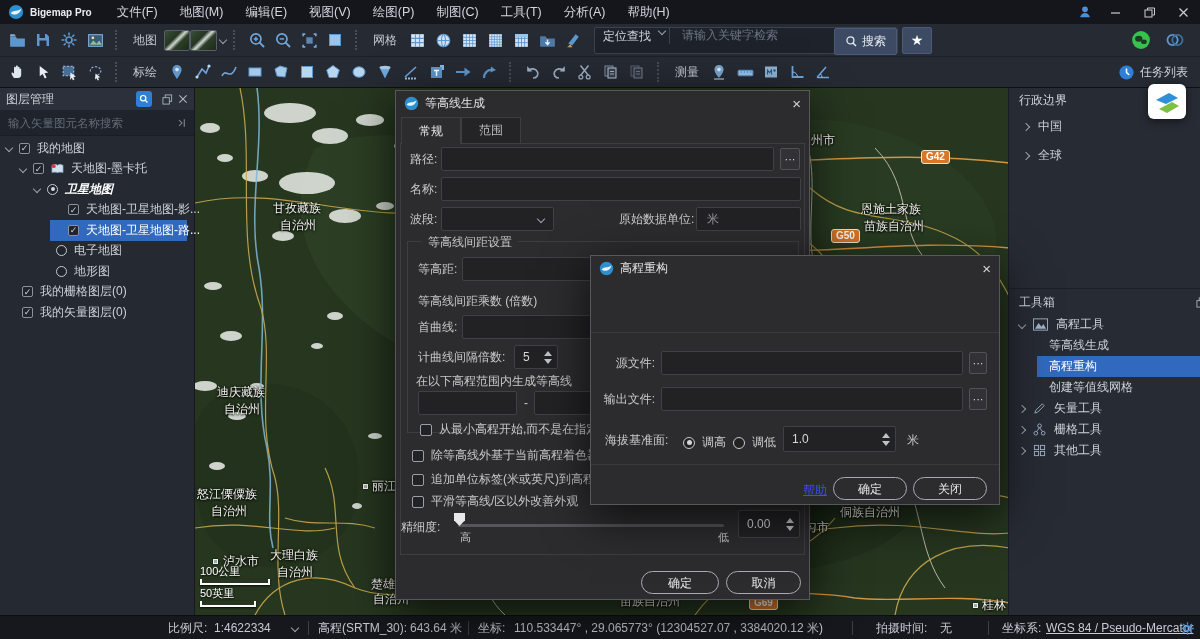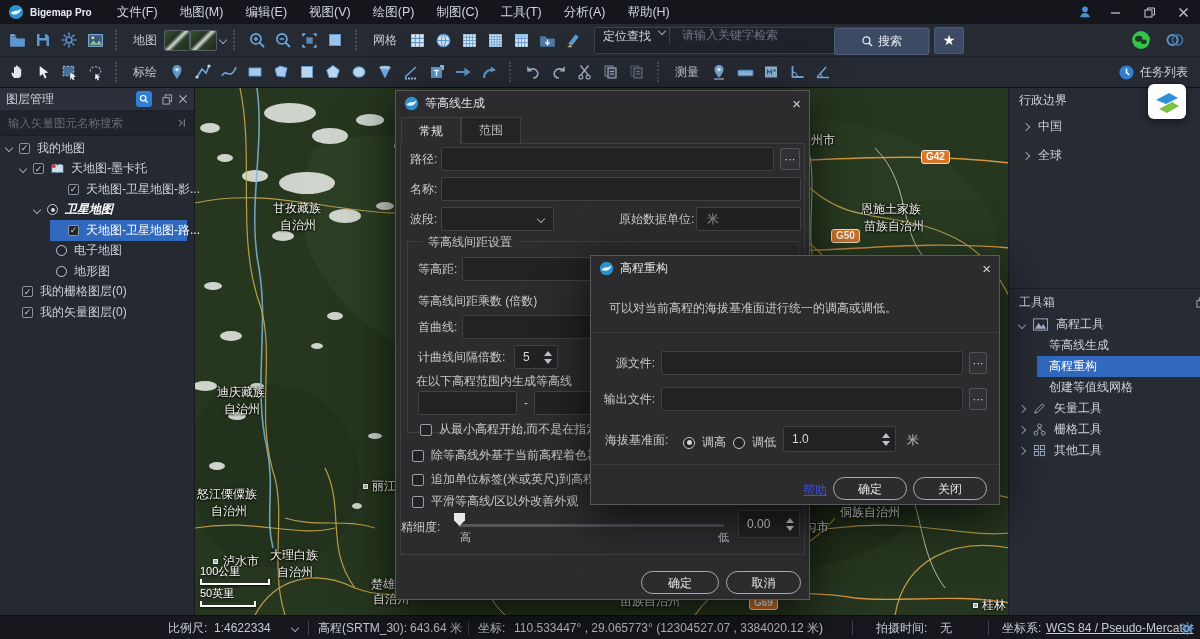--- a/index.html
+++ b/index.html
@@ -28,21 +28,21 @@
   .chev{width:6px;height:6px;border-right:1.5px solid #9aa2ad;border-bottom:1.5px solid #9aa2ad;
         transform:rotate(45deg);display:inline-block;flex:0 0 auto;}
   .chev.r{transform:rotate(-45deg);}
   .locate{display:flex;align-items:flex-start;background:#1e222b;border:1px solid #3a4150;height:27px;border-radius:2px;margin-left:8px;}
   .locate .ltxt{padding:0 8px;color:#d2d6dd;}
   .locate input{background:transparent;border:0;outline:0;color:#d8dce2;font-size:12px;width:160px;padding:0 8px;
                 font-family:"Liberation Sans","DejaVu Sans",sans-serif;}
   .locate input::placeholder{color:#6d7582;}
   .lsep{width:1px;height:16px;background:#3a4150;margin:0 4px;}
   .searchbtn{height:27px;background:#3d4a63;border:1px solid #4a5a78;color:#e6eaf0;display:flex;align-items:center;
-             gap:4px;padding:0 26px;border-radius:2px;font-size:12px;}
+             gap:4px;padding:0 10px;border-radius:2px;font-size:12px;}
   .starbtn{width:30px;height:27px;background:#3d4a63;border:1px solid #4a5a78;border-radius:2px;color:#fff;
            font-size:14px;display:flex;align-items:center;justify-content:center;margin-left:4px;}
   .tb-right{margin-left:auto;display:flex;align-items:center;gap:8px;padding-right:8px;}
   .tasklist{display:flex;align-items:center;gap:5px;color:#cfd4da;}
 
   
   .layers{position:absolute;left:0;top:88px;width:195px;bottom:24px;background:#252932;border-right:1px solid #16181d;}
   .lp-h{height:22px;display:flex;align-items:center;padding:0 6px;background:#2b303a;font-size:12px;color:#ced3da;}
   .lp-h .sp{flex:1;}
   .qbtn{width:16px;height:16px;background:#2f7fd6;border-radius:3px;display:flex;align-items:center;justify-content:center;margin-right:5px;}
@@ -528,28 +528,28 @@
         </div>
       <div class="trow" style="padding-left:20px;">
           <span class="chev"></span>
           <span class="cb"></span>
           <svg class="bookic" viewBox="0 0 14 12">
             <path d="M1 2C4 .4 6 1 7 2c1-1 3-1.6 6 0v8c-3-1-5-.5-6 0-1-.5-3-1-6 0z" fill="#cfe0ef" stroke="#6f95b8" stroke-width=".7"></path>
             <circle cx="3" cy="3" r="2" fill="#d43a2f"></circle>
           </svg>
           <span>天地图-墨卡托</span>
         </div>
-      <div class="trow" style="padding-left:68px;">
-          <span class="cb"></span>
-          <span>天地图-卫星地图-影...</span>
-        </div>
       <div class="trow" style="padding-left:34px;">
           <span class="chev"></span>
           <span class="radio sel"></span>
           <span class="itbold">卫星地图</span>
+        </div>
+      <div class="trow" style="padding-left:68px;">
+          <span class="cb"></span>
+          <span>天地图-卫星地图-影...</span>
         </div>
       <div class="trow sel" style="padding-left:68px;">
           <span class="selbg"></span>
           <span class="cb"></span>
           <span>天地图-卫星地图-路...</span>
         </div>
       <div class="trow" style="padding-left:56px;">
           <span class="radio"></span>
           <span>电子地图</span>
         </div>
@@ -833,21 +833,20 @@
 
   <div class="dlg dlg-elev">
     <div class="dtitle">
       <svg class="dlogo" viewBox="0 0 18 18">
           <circle cx="9" cy="9" r="8" fill="#2b8fd0"></circle>
           <path d="M3 10c4-4 8-1 12-5-1 6-8 9-12 5z" fill="#eaf4fb"></path>
         </svg>
       <span>高程重构</span>
       <span class="dx">×</span>
     </div>
-    <span class="lbl" style="left:18px;top:40px;">可以对当前高程的海拔基准面进行统一的调高或调低。</span>
     <div class="hr" style="top:76px;"></div>
     <span class="lbl" style="left:0;top:95px;width:64px;text-align:right;">源文件:</span>
     <span class="inp" style="left:70px;top:95px;width:302px;"></span>
     <span class="dots" style="left:378px;top:96px;width:18px;">···</span>
     <span class="lbl" style="left:0;top:131px;width:64px;text-align:right;">输出文件:</span>
     <span class="inp" style="left:70px;top:131px;width:302px;"></span>
     <span class="dots" style="left:378px;top:132px;width:18px;">···</span>
     <span class="lbl" style="left:14px;top:172px;">海拔基准面:</span>
     <div class="crow" style="left:92px;top:178px;">
         <span class="rd sel"></span>

